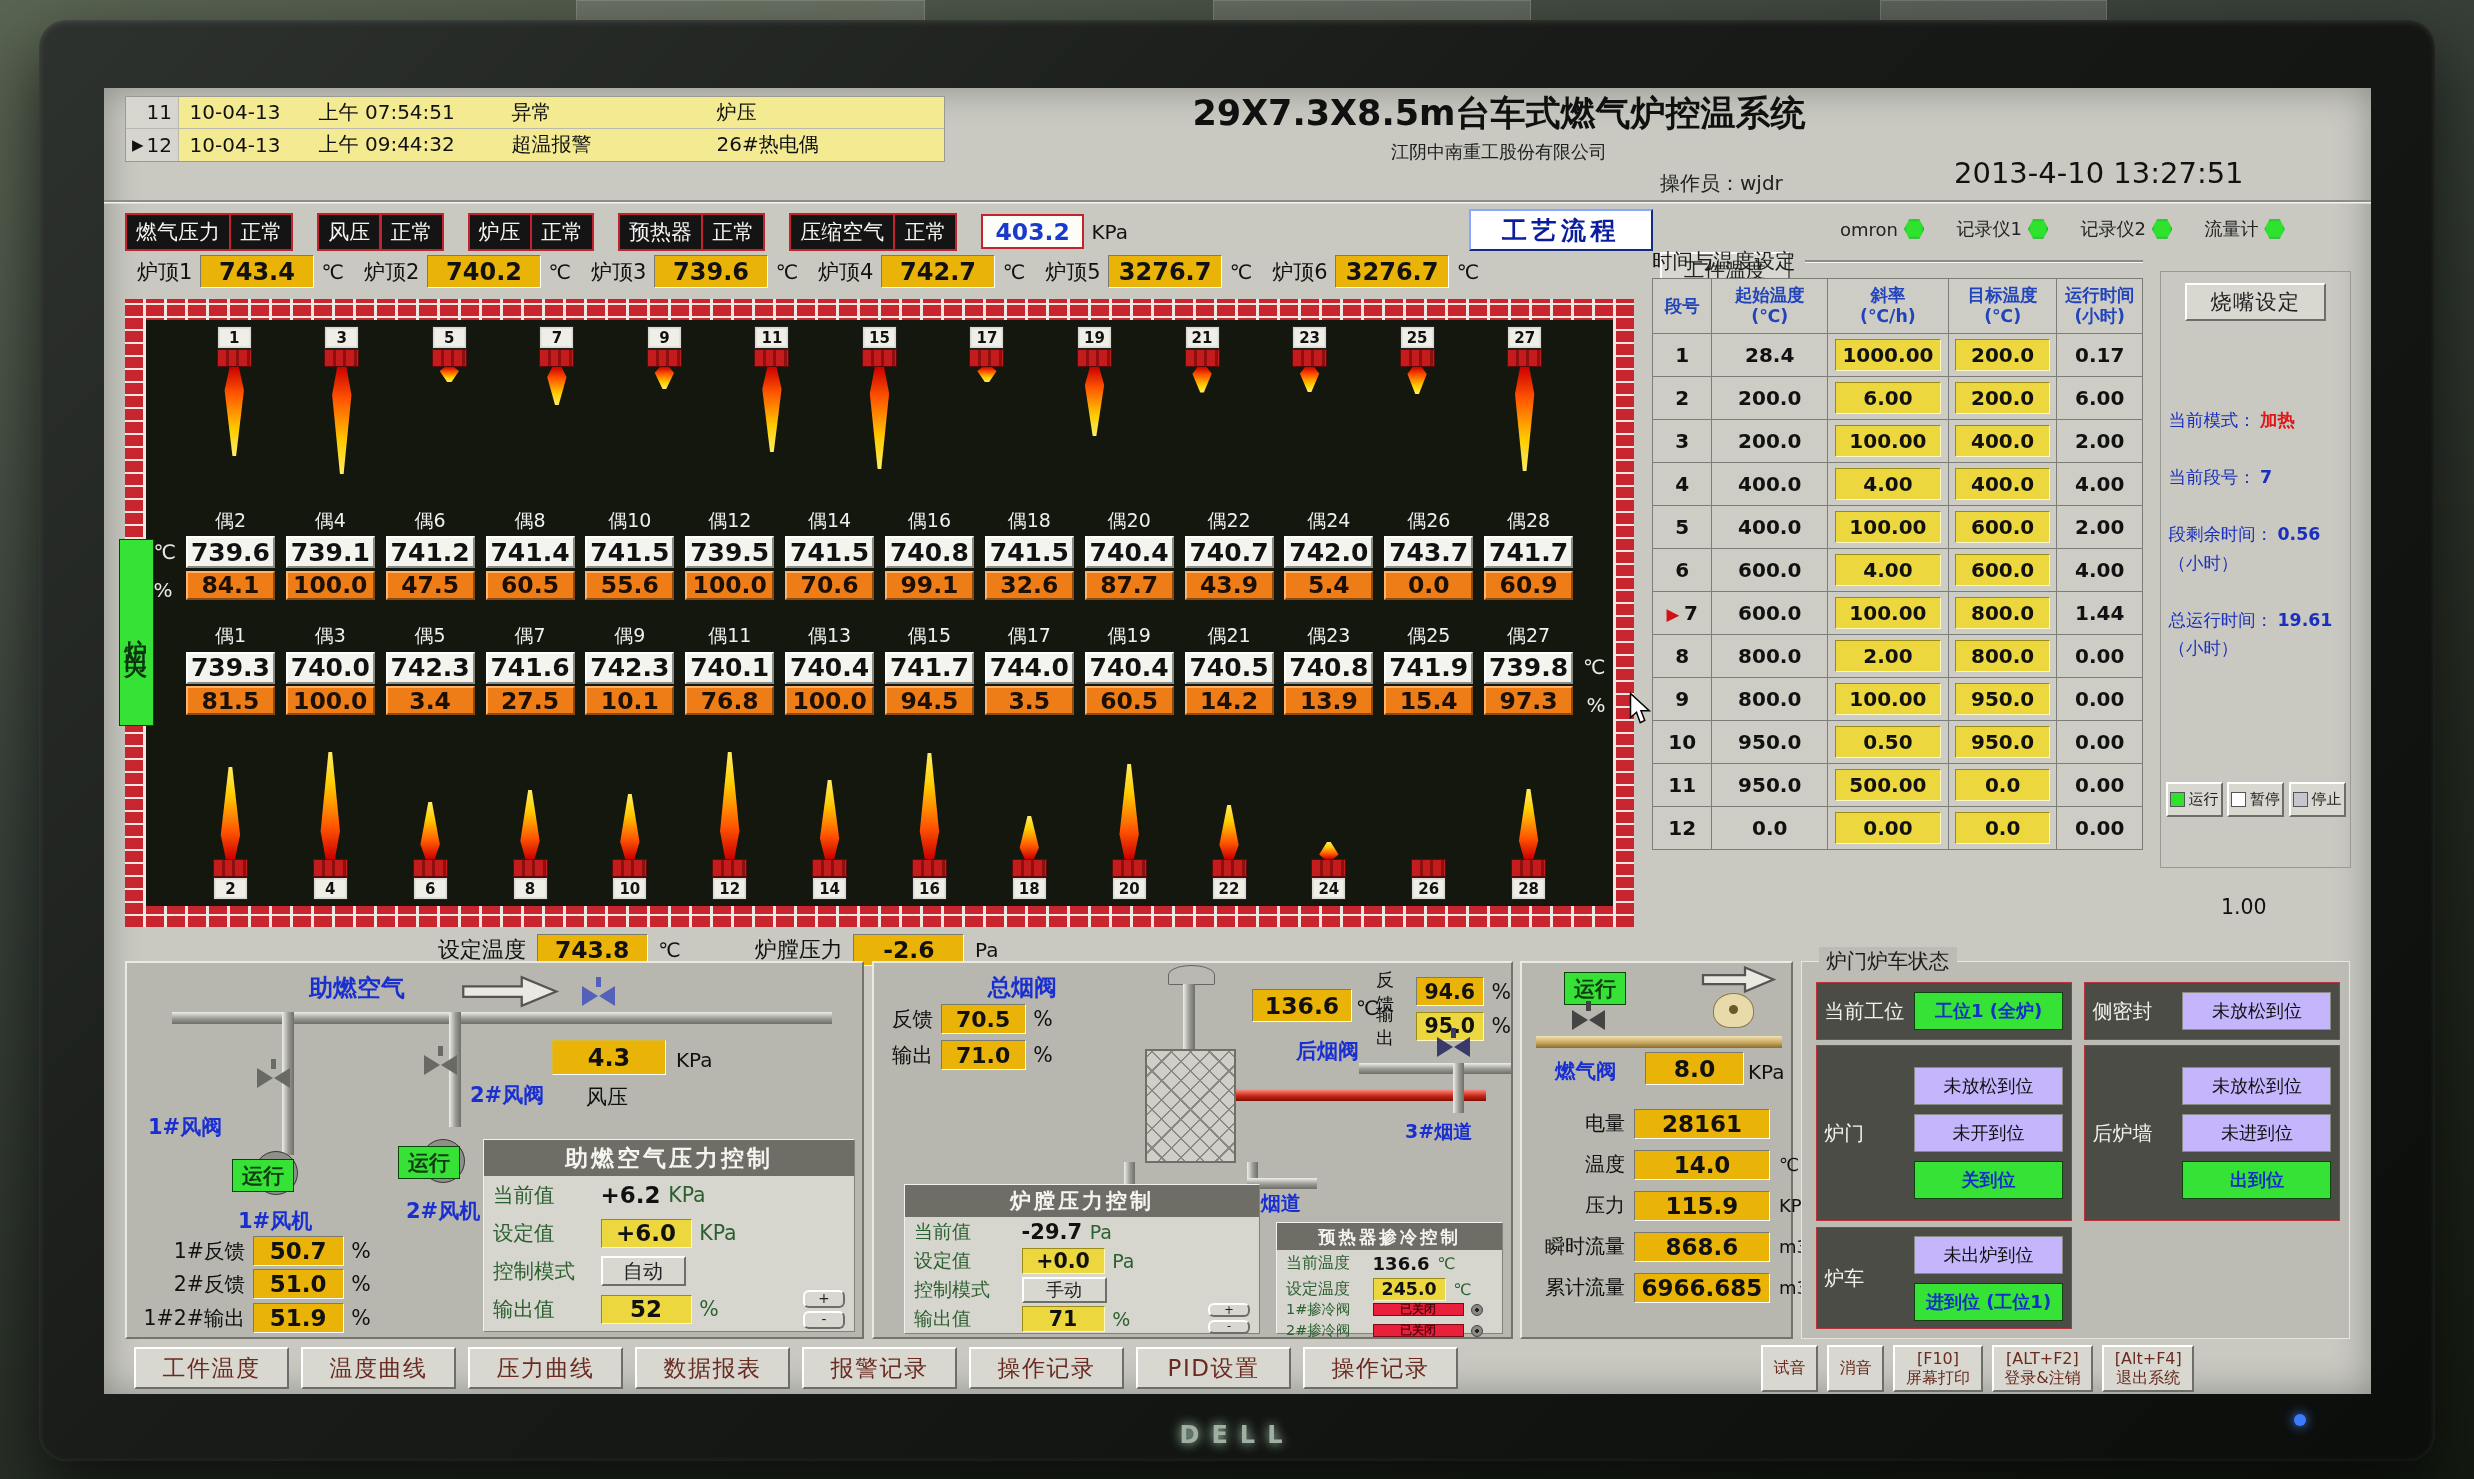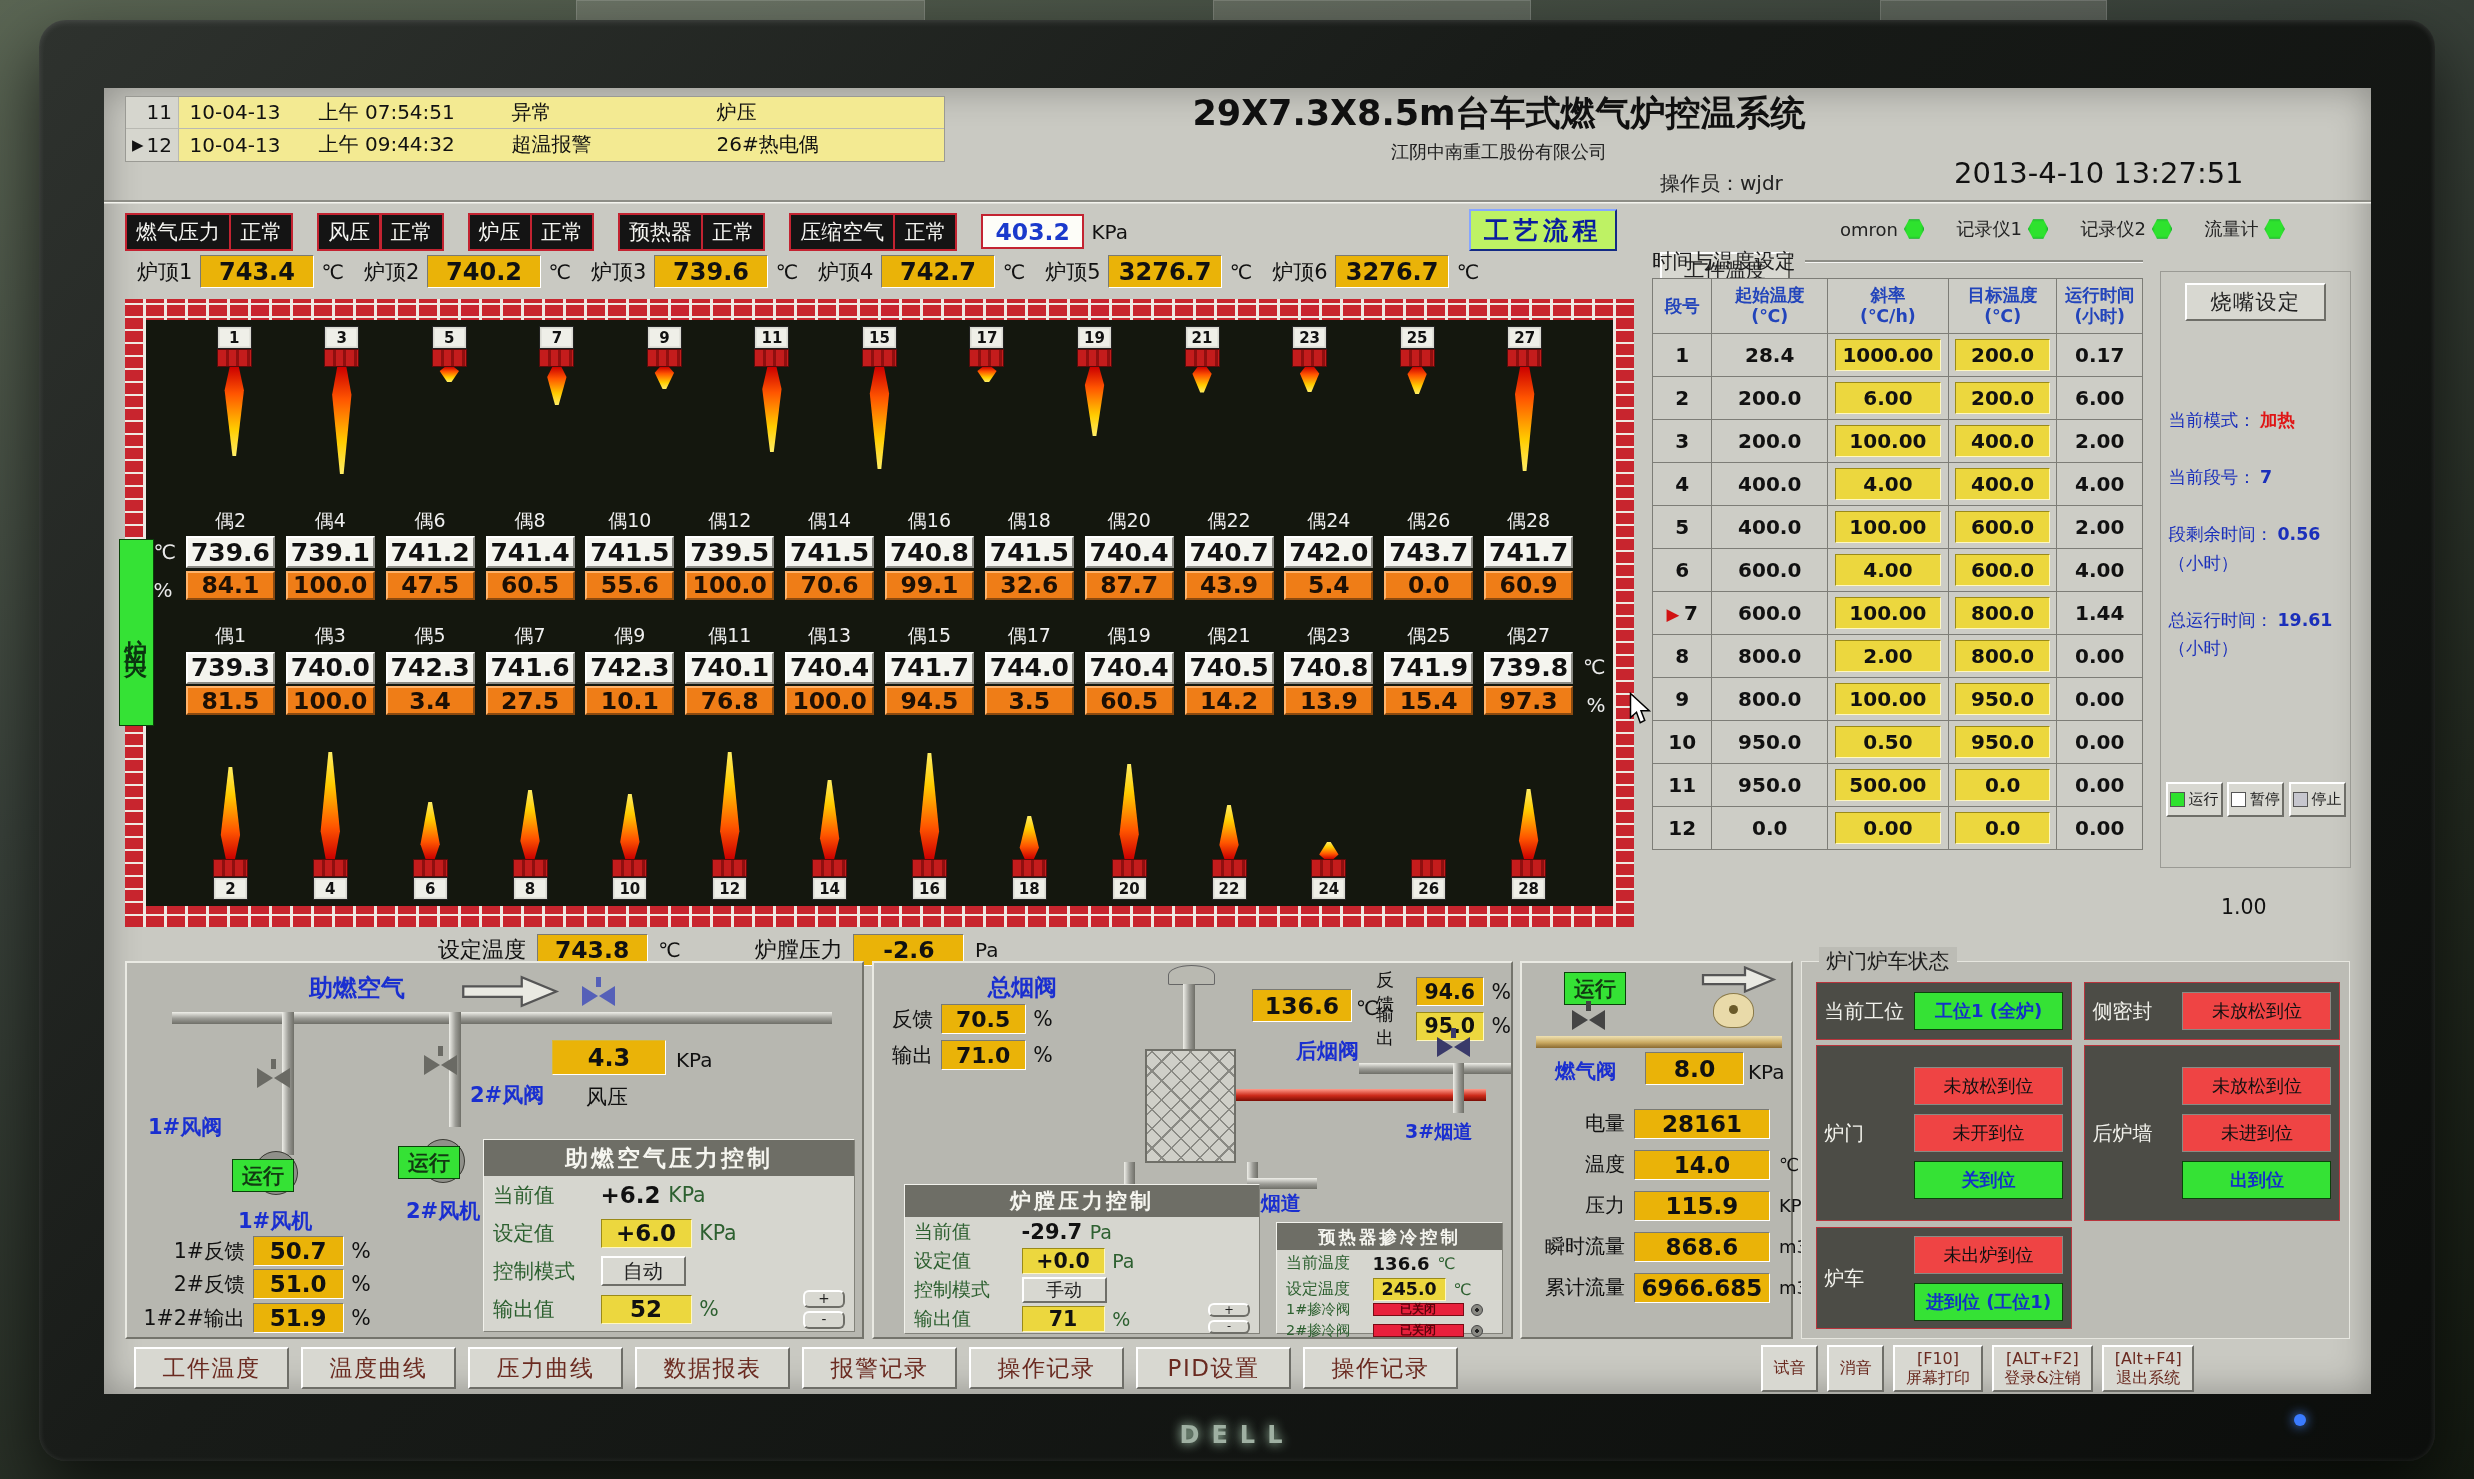--- a/index.html
+++ b/index.html
@@ -39,21 +39,21 @@
   .operator { left:1556px; top:82px; font-size:20px; color:#222; }
   .datetime { left:1850px; top:68px; font-size:29px; color:#111; }
   .hdr-line { left:0; top:112px; width:2267px; height:2.3px; background:#8d8d86; box-shadow:0 1.5px 0 #f4f4ee; }
 
   .status-row { left:21px; top:123px; height:41px; display:flex; gap:24px; align-items:center; }
   .badge { display:flex; gap:2.3px; border:2.3px solid #c32331; background:#c32331; }
   .badge span { background:#141414; color:#f4f4f0; font-size:21px; padding:3px 9px; white-space:nowrap; }
   .pressure-wrap { display:flex; align-items:center; gap:7.6px; }
   .pbox { border:2.3px solid #c32331; background:#fdfdf8; color:#1a3acc; font-weight:bold; font-size:23.5px; padding:1.5px 12px; }
   .punit { font-size:20px; color:#111; }
-  .process-btn { left:1365px; top:121px; width:148px; height:42px; background:#bef264; color:#0a1d9e; font-weight:bold; font-size:25px; border:2.3px solid; border-color:#87a6ff #122a84 #122a84 #87a6ff; letter-spacing:4.5px; cursor:pointer; }
+  .process-btn { left:1365px; top:121px; width:184px; height:42px; background:#ffffff; color:#0a1d9e; font-weight:bold; font-size:25px; border:2.3px solid; border-color:#87a6ff #122a84 #122a84 #87a6ff; letter-spacing:4.5px; cursor:pointer; }
   .indicators { left:1736px; top:129px; display:flex; gap:32px; align-items:center; }
   .indicator { display:flex; align-items:center; gap:6px; }
   .ind-label { font-size:18px; color:#222; }
   .hex { width:20.5px; height:20.5px; background:#2ee22e; clip-path:polygon(25% 3%,75% 3%,100% 50%,75% 97%,25% 97%,0 50%); box-shadow:inset 0 0 3px #063; }
   .wp-btn { left:1556px; top:164px; width:130px; height:36px; font-size:20.5px; }
 
   .roof-row { left:33px; top:167px; display:flex; gap:20px; align-items:center; }
   .roof-item { display:flex; align-items:center; gap:7.6px; }
   .roof-label { font-size:21px; color:#111; }
   .roof-val { width:114px; height:33px; font-size:24px; }
@@ -151,21 +151,21 @@
   .gas-label { width:97px; text-align:right; font-size:20px; color:#111; white-space:nowrap; }
   .gas-val { width:136px; height:30px; font-size:23px; }
   .gas-unit { font-size:18px; color:#111; width:53px; }
 
   
   .d-title { top:-15px; left:16.7px; background:#bcbcb5; padding:0 7.6px; font-size:20.5px; color:#1c1c1c; }
   #panelD { border:1.5px groove #e6e6df; }
   .dbox { background:#4c4c46; border:1.5px solid #b8343c; display:flex; padding:6px 7.6px; gap:6px; }
   .dbox .dlabel { width:85px; color:#f2f2ec; font-size:20px; display:flex; align-items:center; }
   .dstates { flex:1; display:flex; flex-direction:column; gap:9px; justify-content:center; align-items:center; }
-  .dstate { width:149px; height:38px; background:#ef4444; border:1.5px solid #8a8a84; color:#111; font-size:18px; display:flex; align-items:center; justify-content:center; white-space:nowrap; }
+  .dstate { width:149px; height:38px; background:#c4b5fd; border:1.5px solid #8a8a84; color:#111; font-size:18px; display:flex; align-items:center; justify-content:center; white-space:nowrap; }
   .dstate.on { background:#35e235; color:#1331c8; border-color:#0a420a; font-weight:bold; }
 
   .nav-row { left:30px; top:1259px; display:flex; gap:12px; }
   .navbtn { width:155px; height:42px; font-size:23px; color:#6a2a20; letter-spacing:1.5px; }
   .sys-row { left:1657px; top:1257px; display:flex; gap:9px; align-items:stretch; }
   .sysbtn { height:47px; font-size:16px; color:#6a2a20; white-space:pre-line; line-height:1.15; padding:0 10.6px; text-align:center; }
   .cursor { left:1525px; top:604px; z-index:40; }
 </style>
 </head>
 <body>

